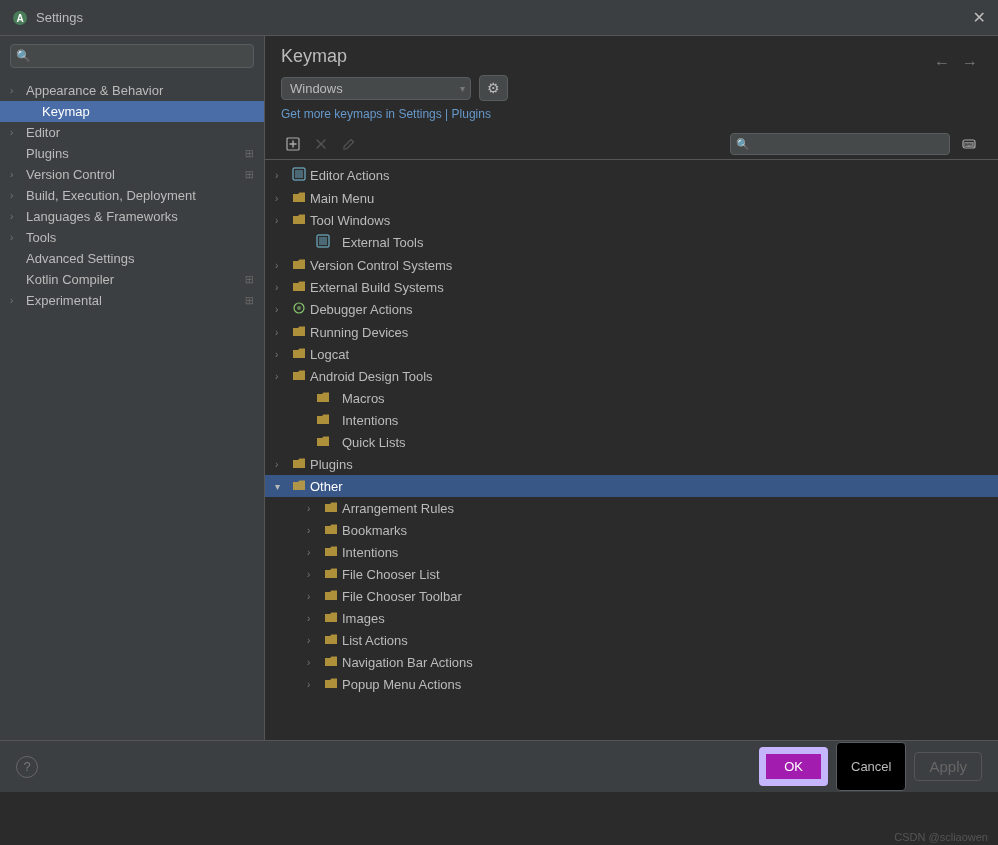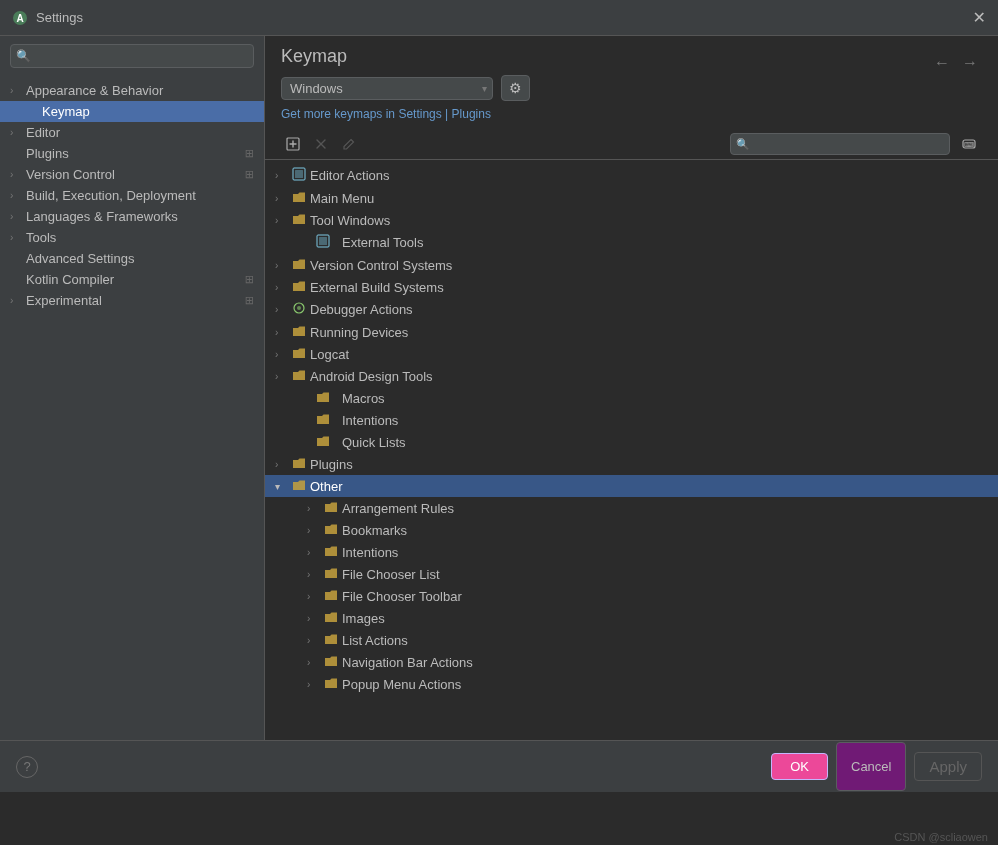--- a/index.html
+++ b/index.html
@@ -141,21 +141,21 @@
       gap: 8px;
       margin-bottom: 6px;
     }
     .keymap-dropdown {
       background: #45494a;
       border: 1px solid #5a5d5f;
       color: #bbb;
       padding: 3px 24px 3px 8px;
       border-radius: 4px;
       font-size: 13px;
-      width: 212px;
+      width: 190px;
       cursor: pointer;
       appearance: none;
       -webkit-appearance: none;
       position: relative;
     }
     .dropdown-wrapper {
       position: relative;
       display: inline-block;
     }
     .dropdown-arrow {
@@ -317,30 +317,30 @@
       cursor: pointer;
       font-size: 13px;
     }
     .bottom-bar-buttons {
       margin-left: auto;
       display: flex;
       gap: 8px;
       align-items: center;
     }
     .btn-ok {
-      background: #ec4899;
-      border: 1px solid #c4b5fd;
+      background: #a21caf;
+      border: 7px solid #c4b5fd;
       color: #fff;
       padding: 5px 18px;
       border-radius: 4px;
       cursor: pointer;
       font-size: 13px;
     }
     .btn-cancel {
-      background: #701a75;
+      background: #000000;
       border: 1px solid #5a5d5f;
       color: #bbb;
       padding: 16px 14px;
       border-radius: 4px;
       cursor: pointer;
       font-size: 13px;
     }
     .btn-apply {
       background: #3c3f41;
       border: 1px solid #555;

